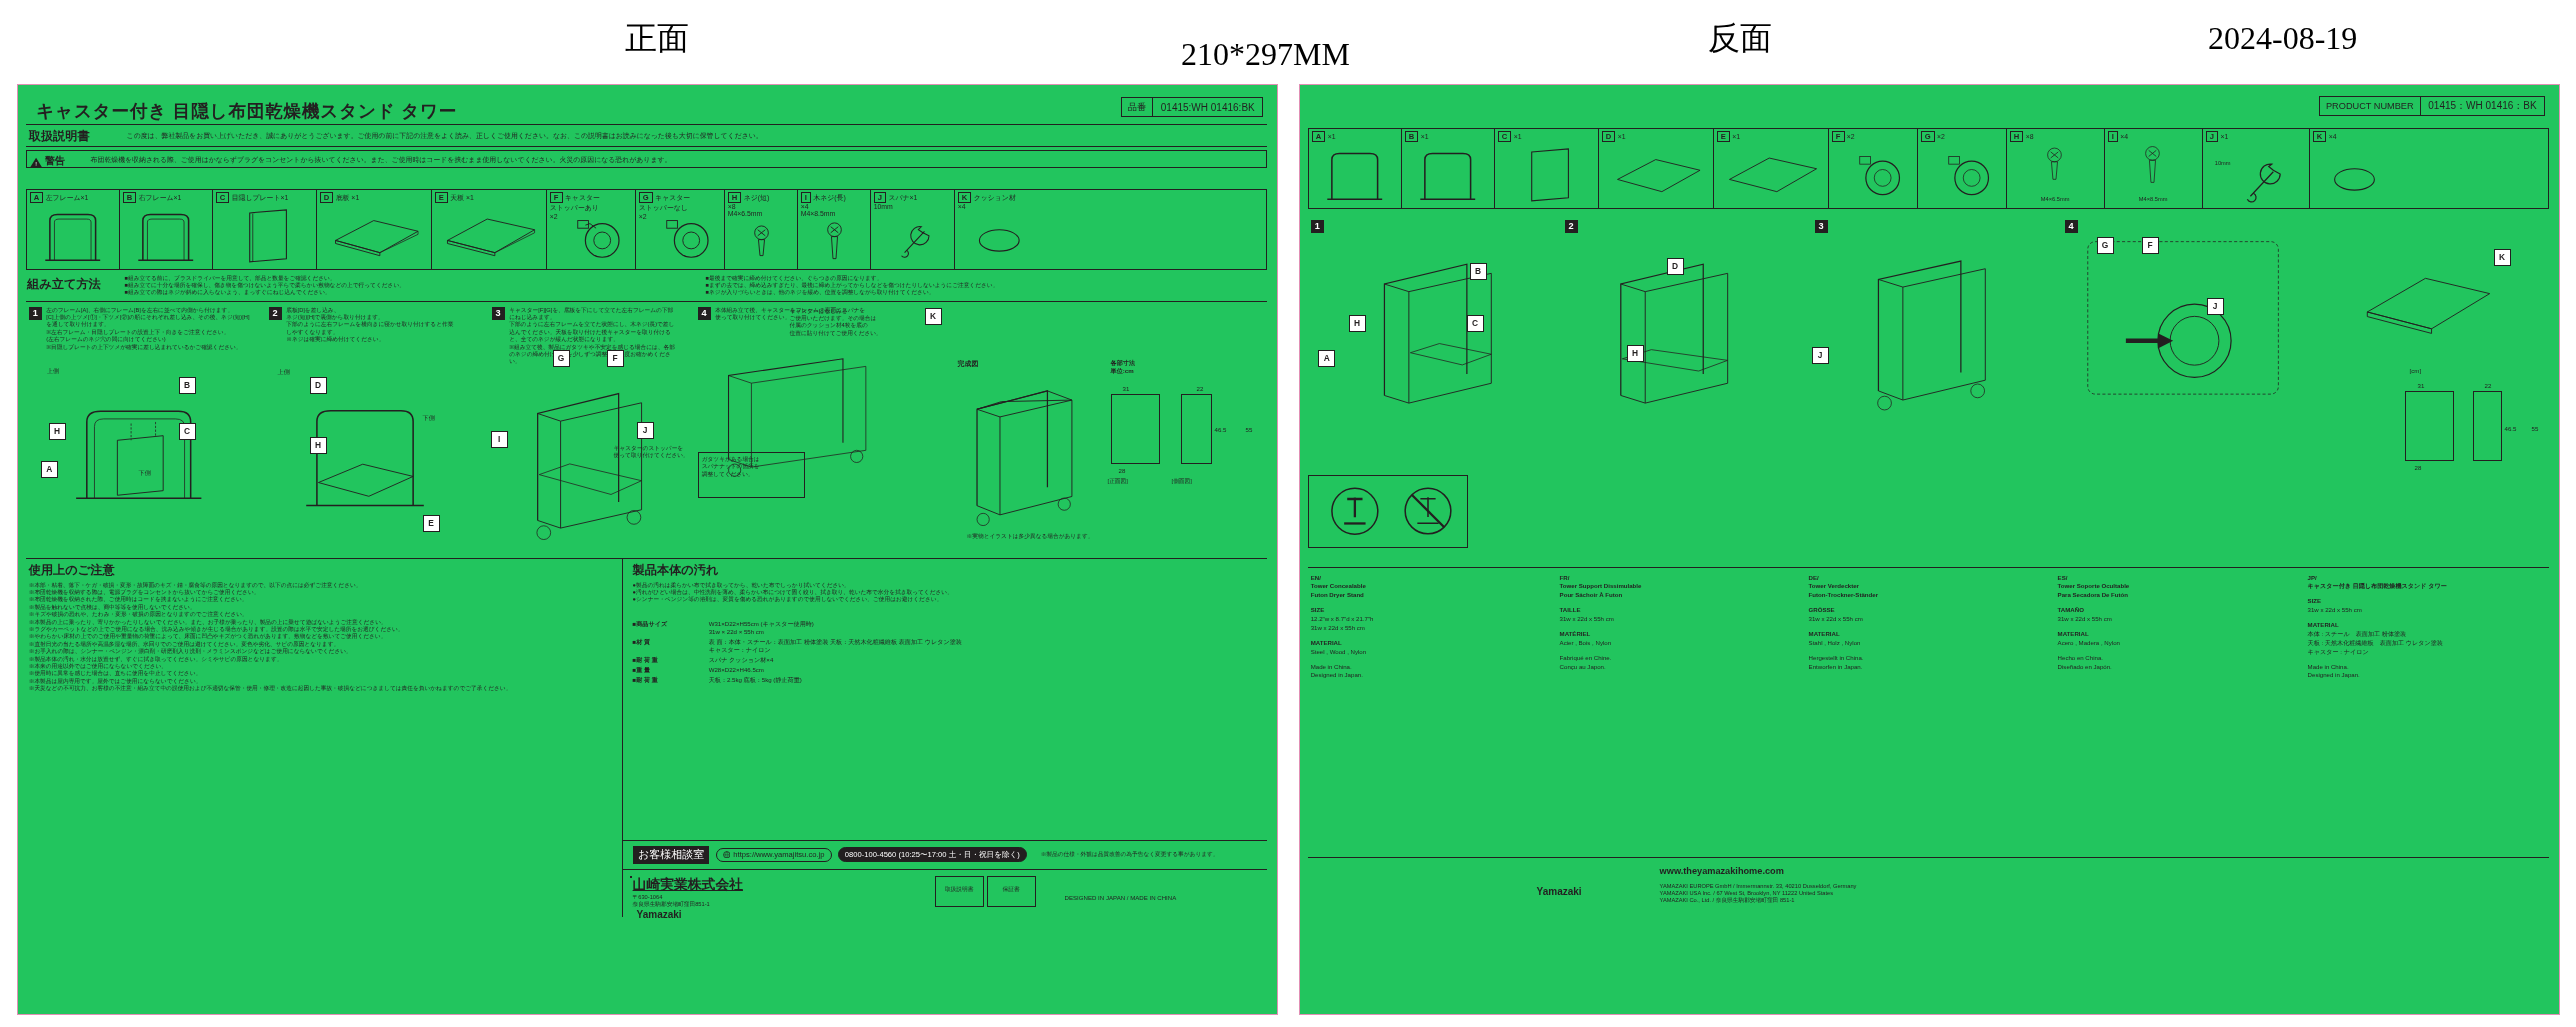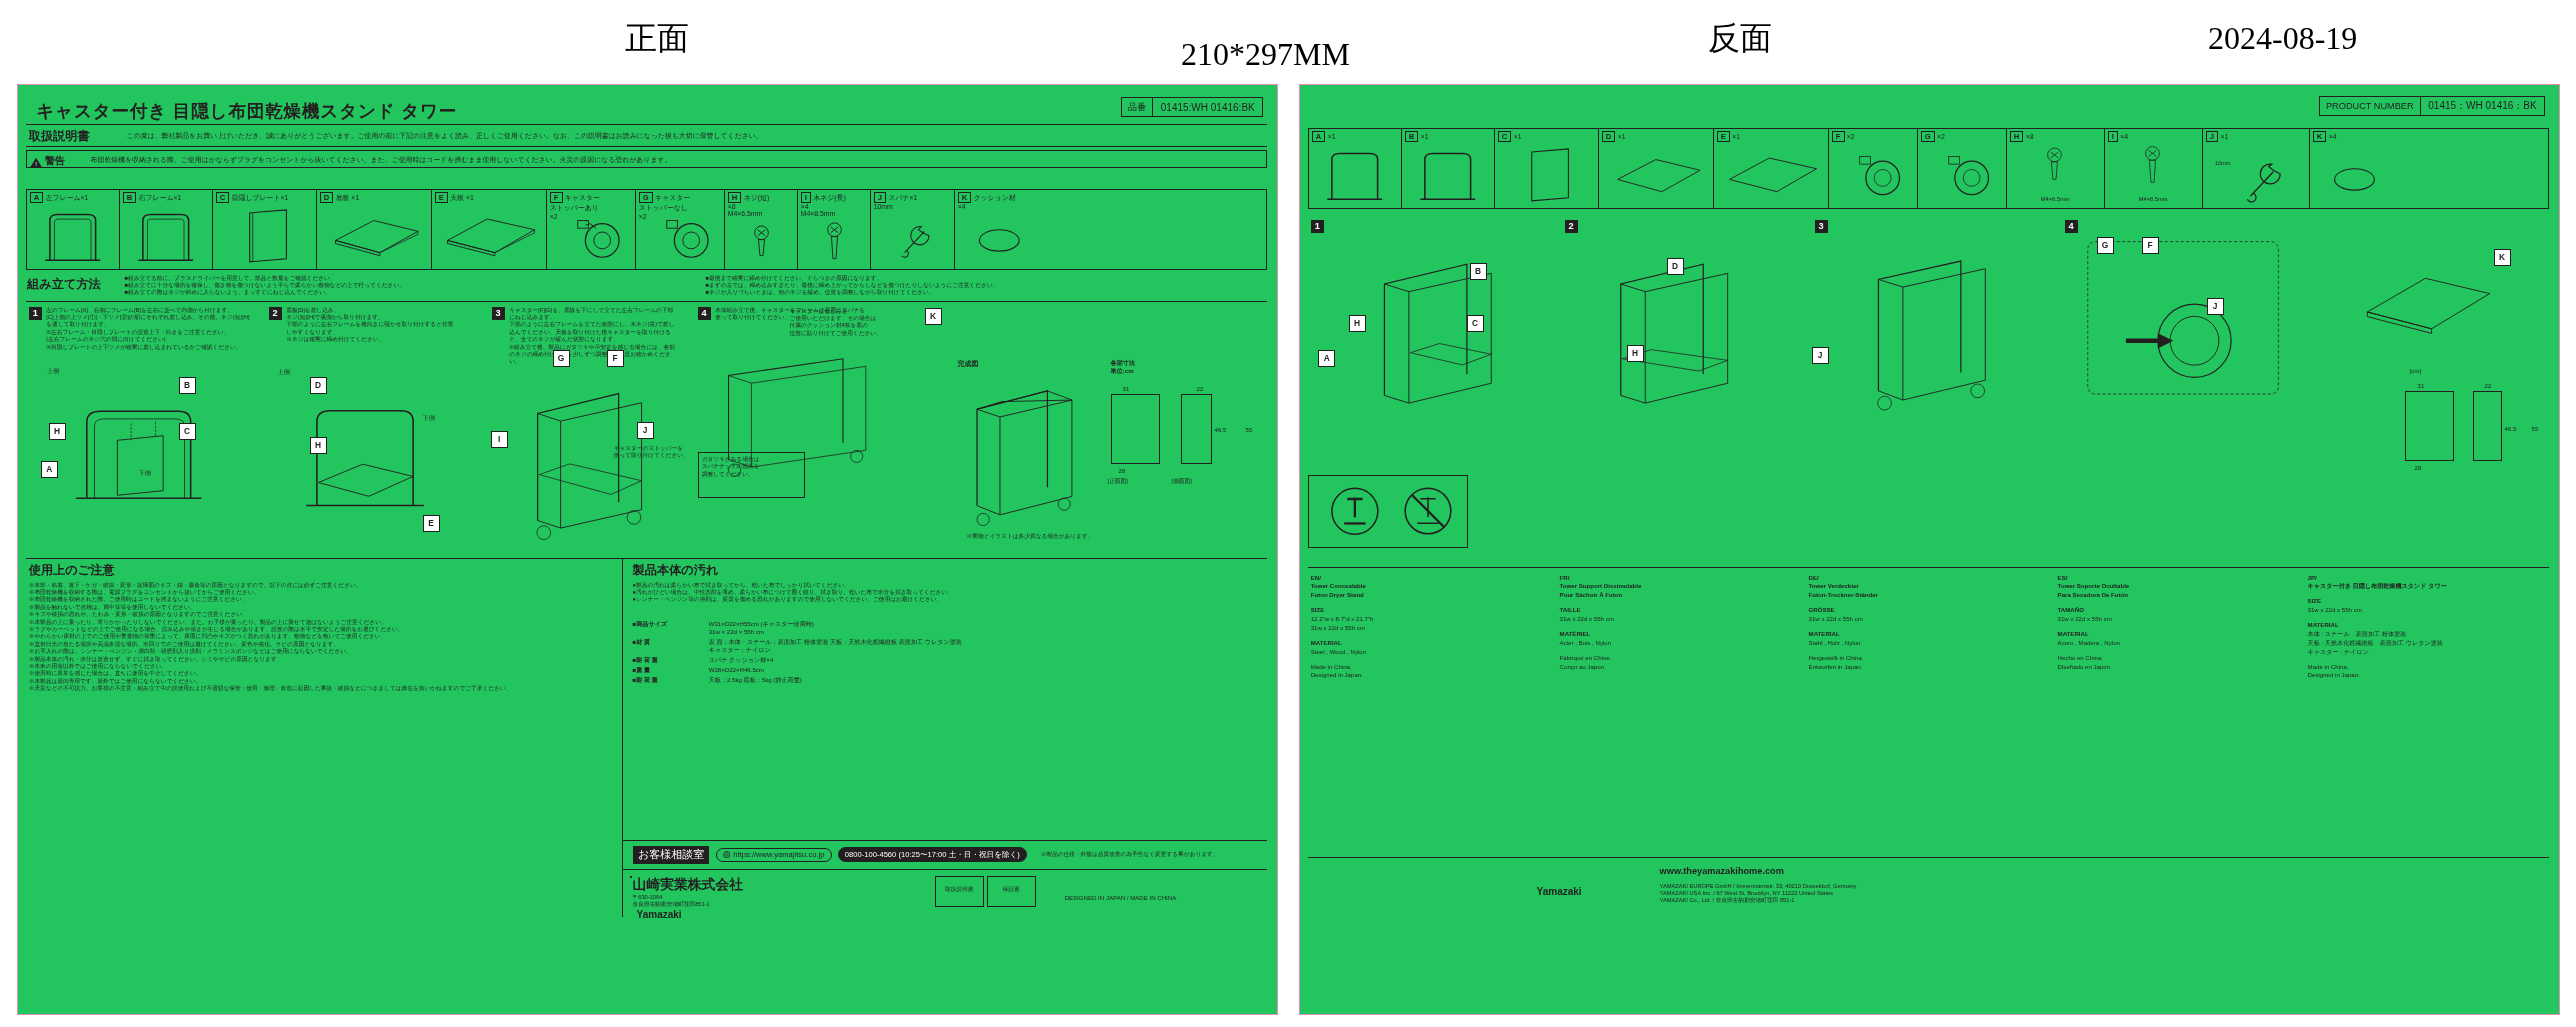--- a/index.html
+++ b/index.html
@@ -411,21 +411,21 @@
       </span>
       <span class="btn-url" style="background:#231f20;color:#fff;border-color:#231f20;">
         <span>0800-100-4560 (10:25〜17:00 土・日・祝日を除く)</span>
       </span>
       <span class="tiny7" style="margin-left:7.6px;">※製品の仕様・外観は品質改善の為予告なく変更する事があります。</span>
     </div>
 
     <div class="rule" style="left:596px; top:776px; width:645px;"></div>
     <div style="position:absolute;left:607px;top:783px;display:flex;align-items:flex-start;gap:9.2px;">
       <div>
-        <div style="font-size:13.8px;font-weight:bold;">山崎実業株式会社</div>
+        <div style="font-size:13.8px;font-weight:bold;text-decoration:underline;">山崎実業株式会社</div>
         <div class="tiny7" style="white-space:pre-line;">〒630-1064
 奈良県生駒郡安堵町窪田851-1</div>
       </div>
     </div>
     <div class="box" style="left:909px; top:783px; width:49px; height:31px; text-align:center;">
       <div class="tiny7" style="margin-top:9.2px;">取扱説明書</div>
     </div>
     <div class="box" style="left:961px; top:783px; width:49px; height:31px; text-align:center;">
       <div class="tiny7" style="margin-top:9.2px;">保証書</div>
     </div>

